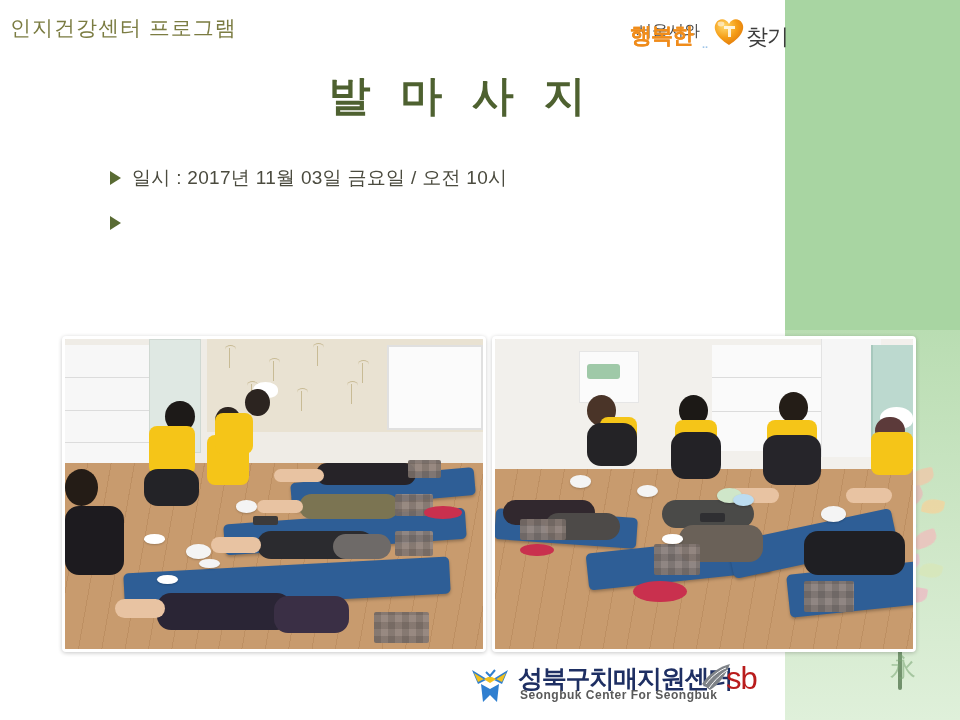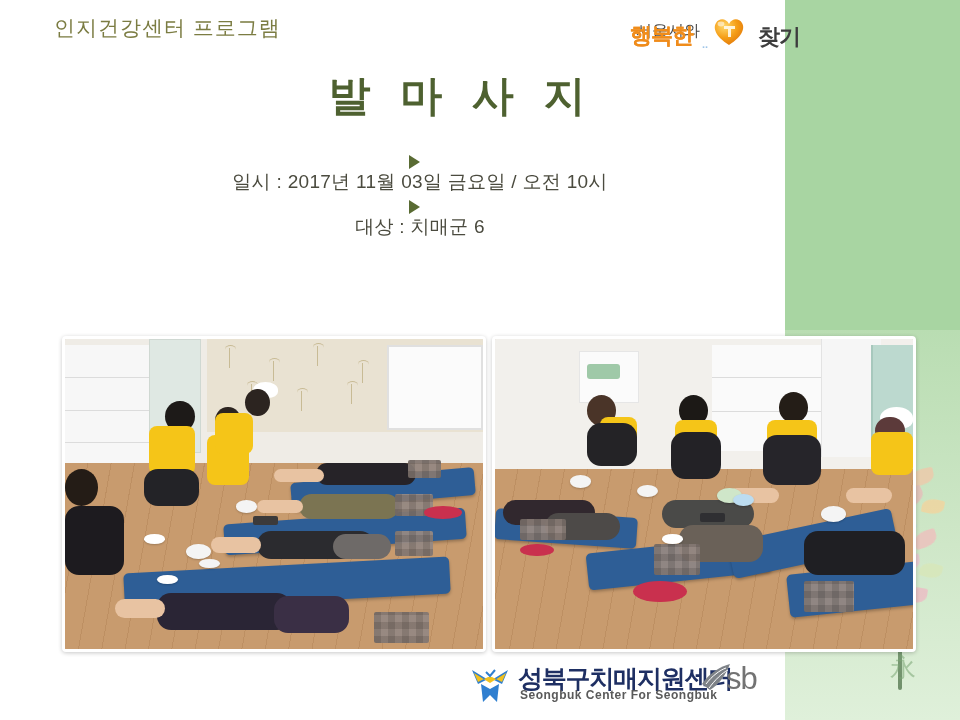--- a/index.html
+++ b/index.html
@@ -34,21 +34,20 @@
   .glyph-deco{
     position:absolute;left:890px;top:650px;font-size:26px;color:#7aa674;
     opacity:.55;font-family:"DejaVu Sans",sans-serif;
   }
 
   
   .header-label{
     position:absolute;left:10px;top:14px;
     font-size:21px;letter-spacing:1px;color:#7b7c42;font-weight:500;
     white-space:nowrap;
-    margin-left:44px;
   }
   .slide-title{
     position:absolute;left:0;top:68px;width:923px;text-align:center;
     font-size:42px;font-weight:700;color:#4e6130;letter-spacing:9px;
   }
 
   
   .logo-top{
     position:absolute;left:628px;top:6px;width:155px;height:48px;
   }
@@ -62,27 +61,27 @@
     background:linear-gradient(180deg,#f6a93b,#e2720b);
     -webkit-background-clip:text;background-clip:text;
   }
   .logo-top .dots{
     position:absolute;left:74px;top:32px;font-size:11px;color:#9fc5e8;font-weight:700;
   }
   .heart-mark{
     position:absolute;left:84px;top:10px;width:34px;height:30px;
   }
   .logo-top .find{
-    position:absolute;left:130px;top:16px;font-size:22px;font-weight:700;
+    position:absolute;left:118px;top:16px;font-size:22px;font-weight:400;
     color:#3d3d3d;letter-spacing:-1px;white-space:nowrap;
   }
 
   
   .bullets{position:absolute;left:110px;top:155px;width:620px;}
-  .bullet-row{display:flex;align-items:center;height:45px;flex-direction:column;}
+  .bullet-row{display:flex;align-items:center;height:45px;}
   .bullet-tri{
     width:0;height:0;border-left:11px solid #596b33;
     border-top:7px solid transparent;border-bottom:7px solid transparent;
     margin-right:11px;flex:none;
   }
   .bullet-text{
     font-size:19px;color:#4b4b3f;letter-spacing:.3px;white-space:nowrap;
   }
 
   
@@ -151,21 +150,21 @@
     position:absolute;left:50px;top:2px;font-size:25px;font-weight:800;
     color:#1e2f63;letter-spacing:-1.2px;white-space:nowrap;
   }
   .center-sub{
     position:absolute;left:52px;top:28px;font-size:12px;font-weight:700;
     color:#5a5a5a;letter-spacing:.5px;white-space:nowrap;
   }
   .sb-mark{position:absolute;left:232px;top:2px;width:70px;height:42px;}
   .sb-text{
     position:absolute;left:258px;top:1px;font-size:31px;font-weight:400;
-    color:#737373;letter-spacing:-1px;
+    color:#b91c1c;letter-spacing:-1px;
   }
 </style>
 </head>
 <body>
 
 <div class="slide">
 
   <div class="green-panel"></div>
   <div class="green-bg-lower"></div>
 
@@ -211,21 +210,20 @@
     <div class="find">찾기</div>
   </div>
 
   <div class="bullets">
     <div class="bullet-row">
       <div class="bullet-tri"></div>
       <div class="bullet-text">일시 : 2017년 11월 03일 금요일 / 오전 10시</div>
     </div>
     <div class="bullet-row">
       <div class="bullet-tri"></div>
-      <div class="bullet-text">대상 : 치매군 6</div>
     </div>
   </div>
 
   <div class="photo photo-left">
     <div class="scene">
       <div class="wall"></div>
       <div class="wallpaper">
         <div class="tree-motif" style="left:8%;top:10%;"></div>
         <div class="tree-motif" style="left:24%;top:24%;"></div>
         <div class="tree-motif" style="left:40%;top:8%;"></div>

